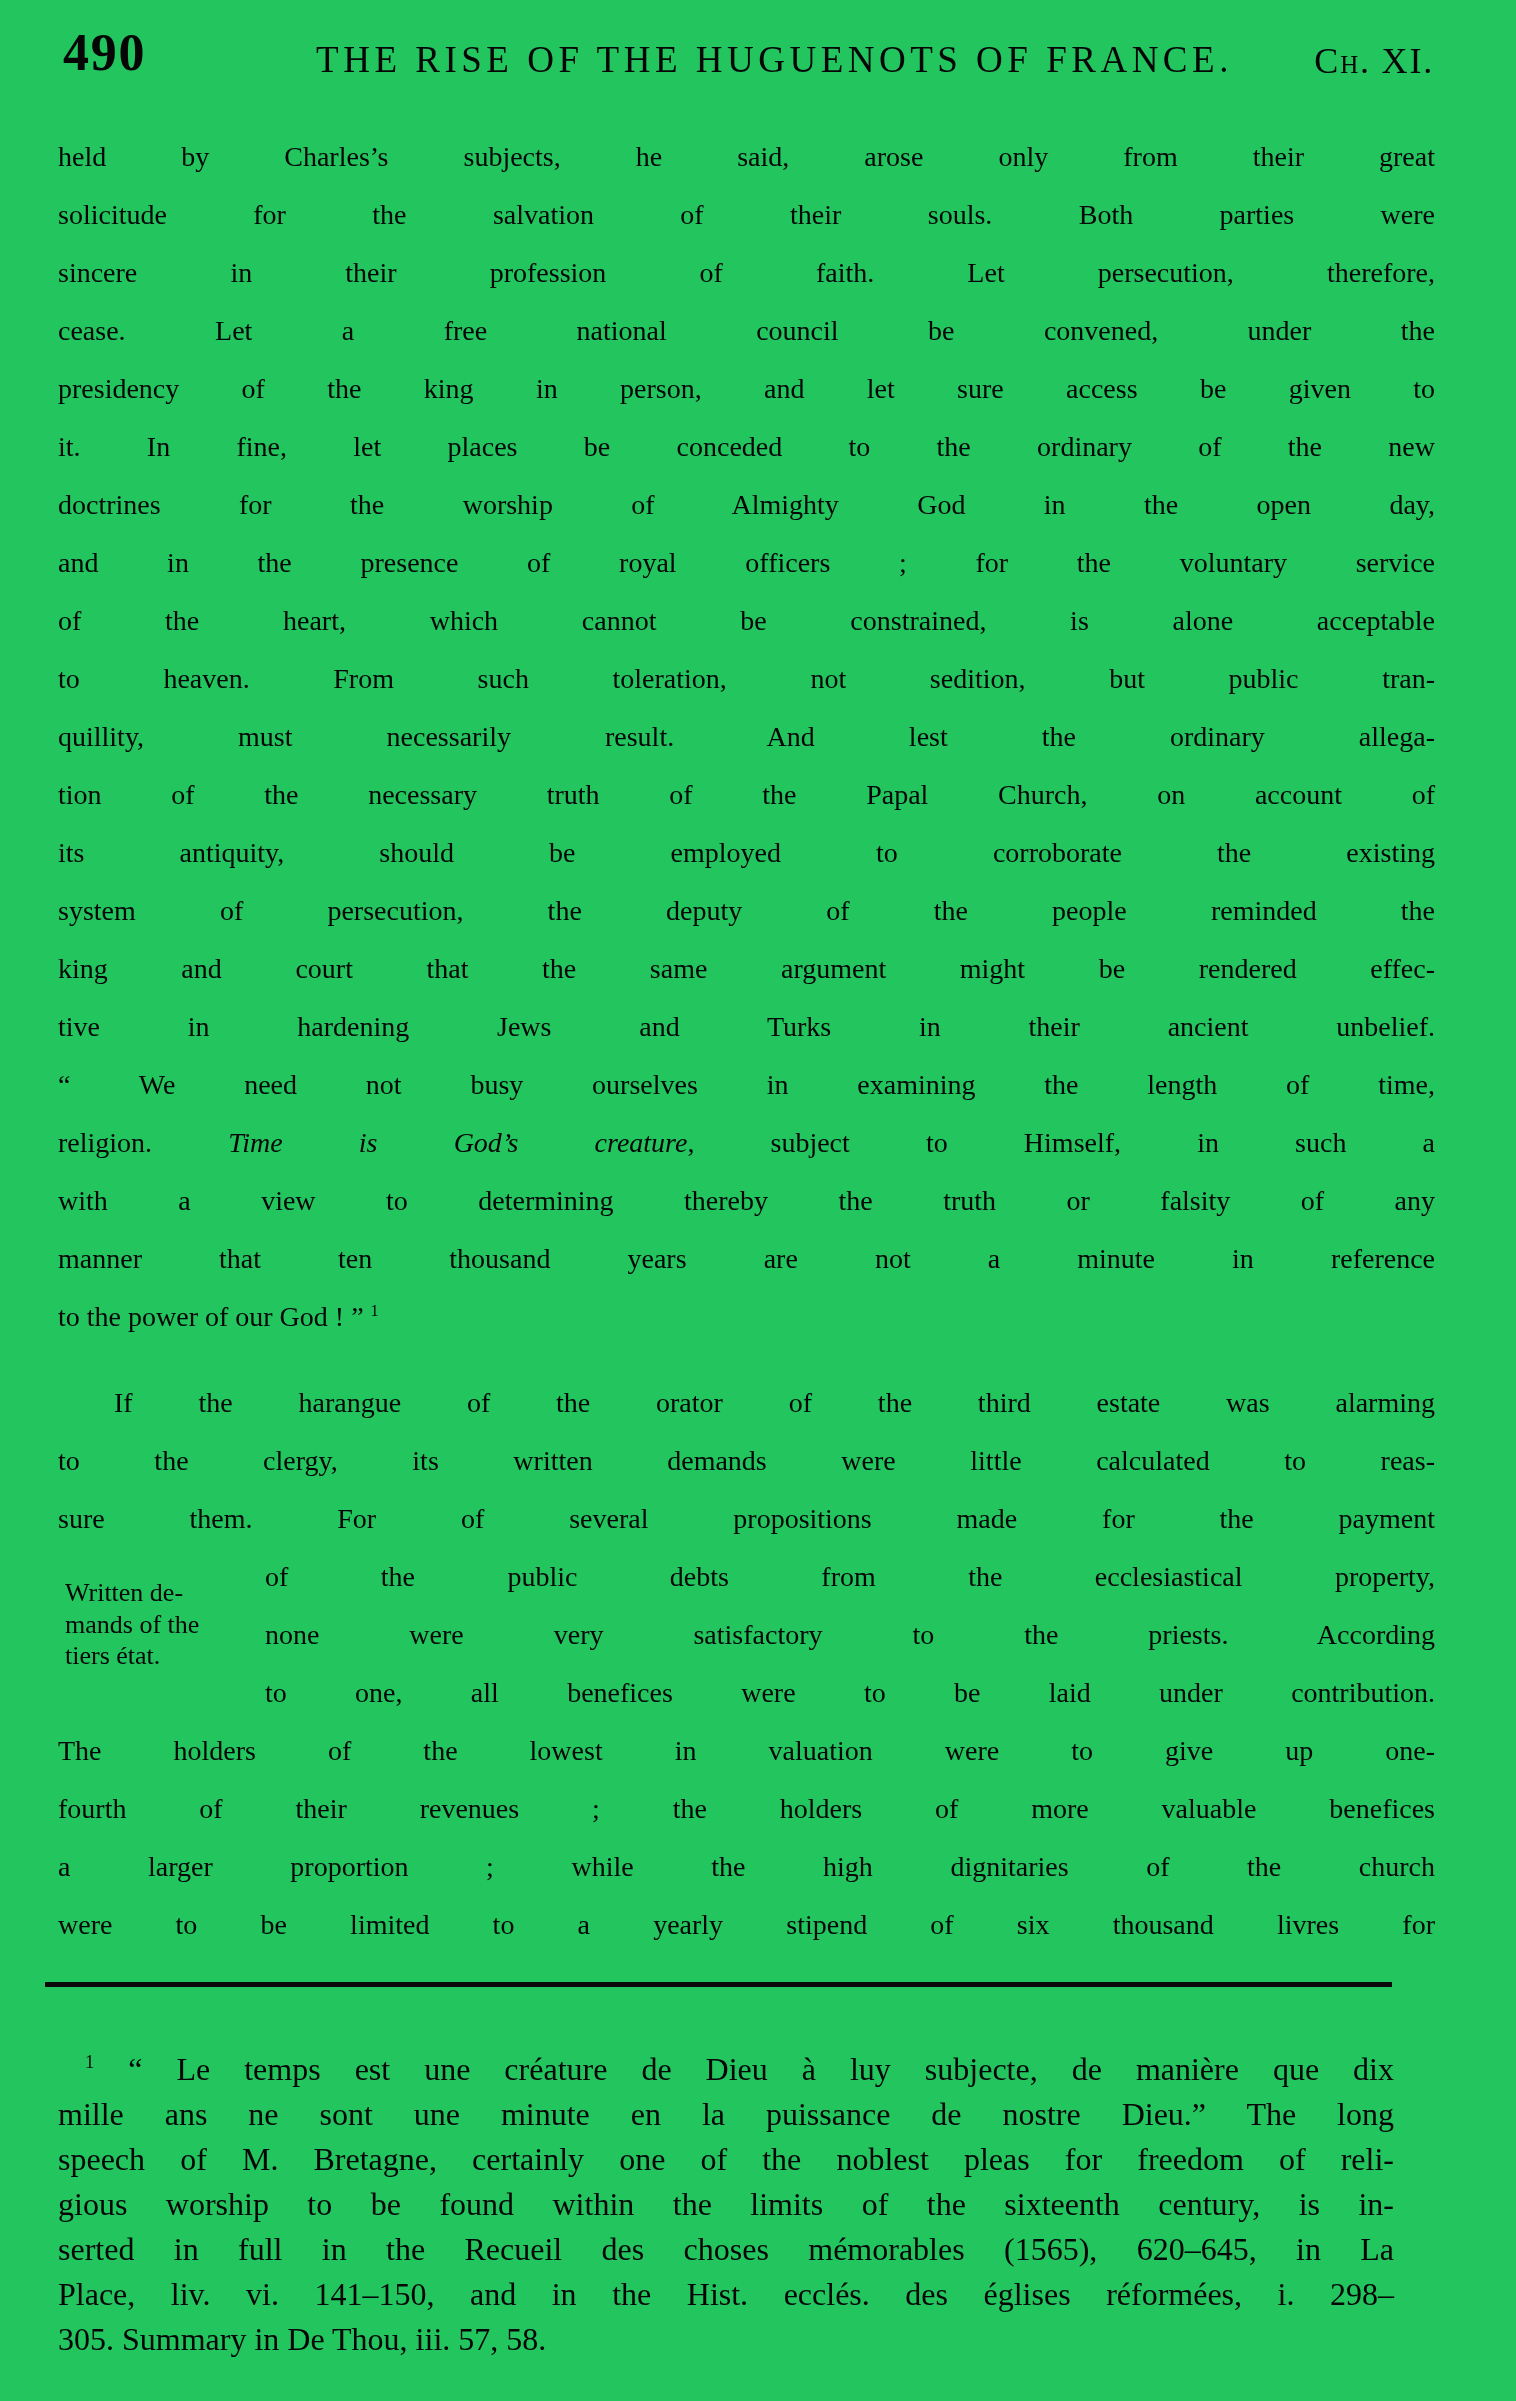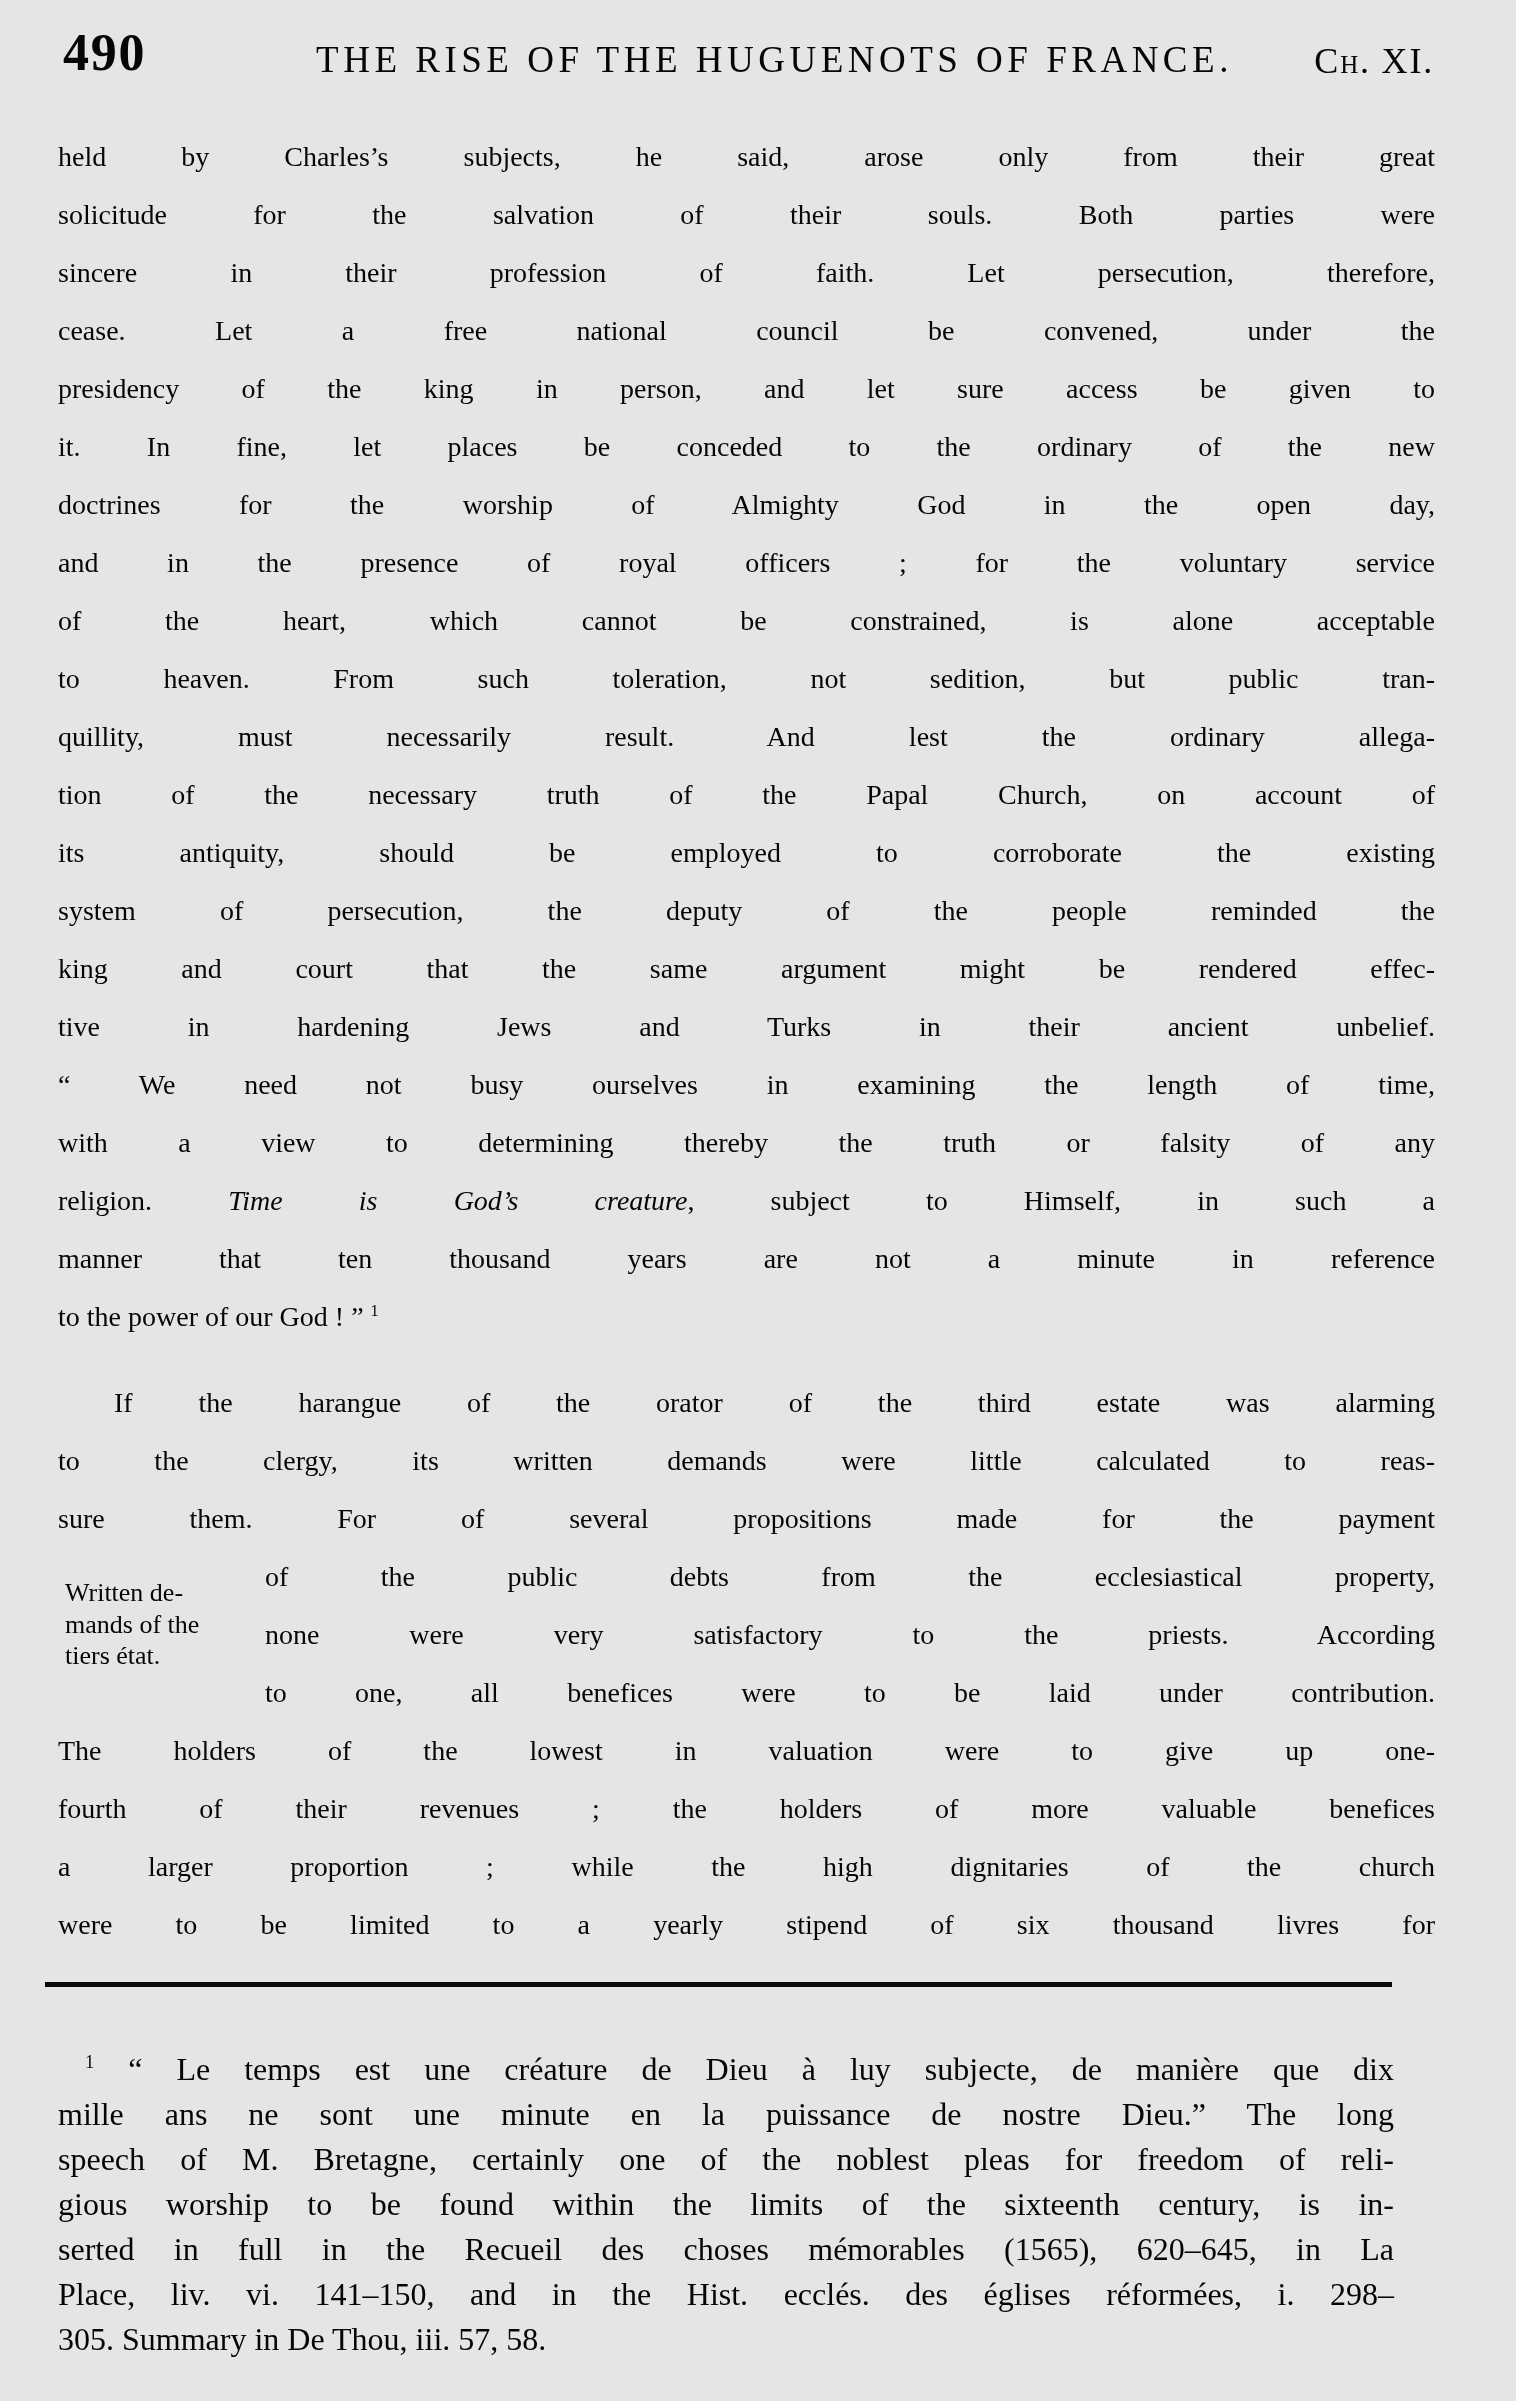--- a/index.html
+++ b/index.html
@@ -1,19 +1,19 @@
 <!DOCTYPE html>
 <html style="font-size:14.4px"><head>
 <meta charset="utf-8">
 <style>
   html,body { margin:0; padding:0; background:#ffffff; }
   .page {
     position:relative;
     width:1517px; height:2401px;
-    background:#e5e5e5;
+    background:#22c55e;
     color:#060606;
     font-family:"Liberation Serif", serif;
     overflow:hidden;
   }
   
   .pagenum {
     position:absolute; top:23.4px; left:63px;
     font-size:52px; font-weight:bold; letter-spacing:1.8px;
   }
   .runhead {
@@ -77,24 +77,24 @@
       <div class="line">and in the presence of royal officers ; for the voluntary service</div>
       <div class="line">of the heart, which cannot be constrained, is alone acceptable</div>
       <div class="line">to heaven. From such toleration, not sedition, but public tran-</div>
       <div class="line">quillity, must necessarily result. And lest the ordinary allega-</div>
       <div class="line">tion of the necessary truth of the Papal Church, on account of</div>
       <div class="line">its antiquity, should be employed to corroborate the existing</div>
       <div class="line">system of persecution, the deputy of the people reminded the</div>
       <div class="line">king and court that the same argument might be rendered effec-</div>
       <div class="line">tive in hardening Jews and Turks in their ancient unbelief.</div>
       <div class="line">“ We need not busy ourselves in examining the length of time,</div>
-      <div class="line">with a view to determining thereby the truth or falsity of any</div>
       <div class="line">
         <span>religion. </span><span class="it">Time is God’s creature</span><span>, subject to Himself, in such a</span>
       </div>
+      <div class="line">with a view to determining thereby the truth or falsity of any</div>
       <div class="line">manner that ten thousand years are not a minute in reference</div>
       <div class="line no-just">
         <span>to the power of our God ! ” </span><sup>1</sup>
       </div>
     </div>
 
     <div class="p2">
       <div class="line indent-first">If the harangue of the orator of the third estate was alarming</div>
       <div class="line">to the clergy, its written demands were little calculated to reas-</div>
       <div class="line">sure them. For of several propositions made for the payment</div>

